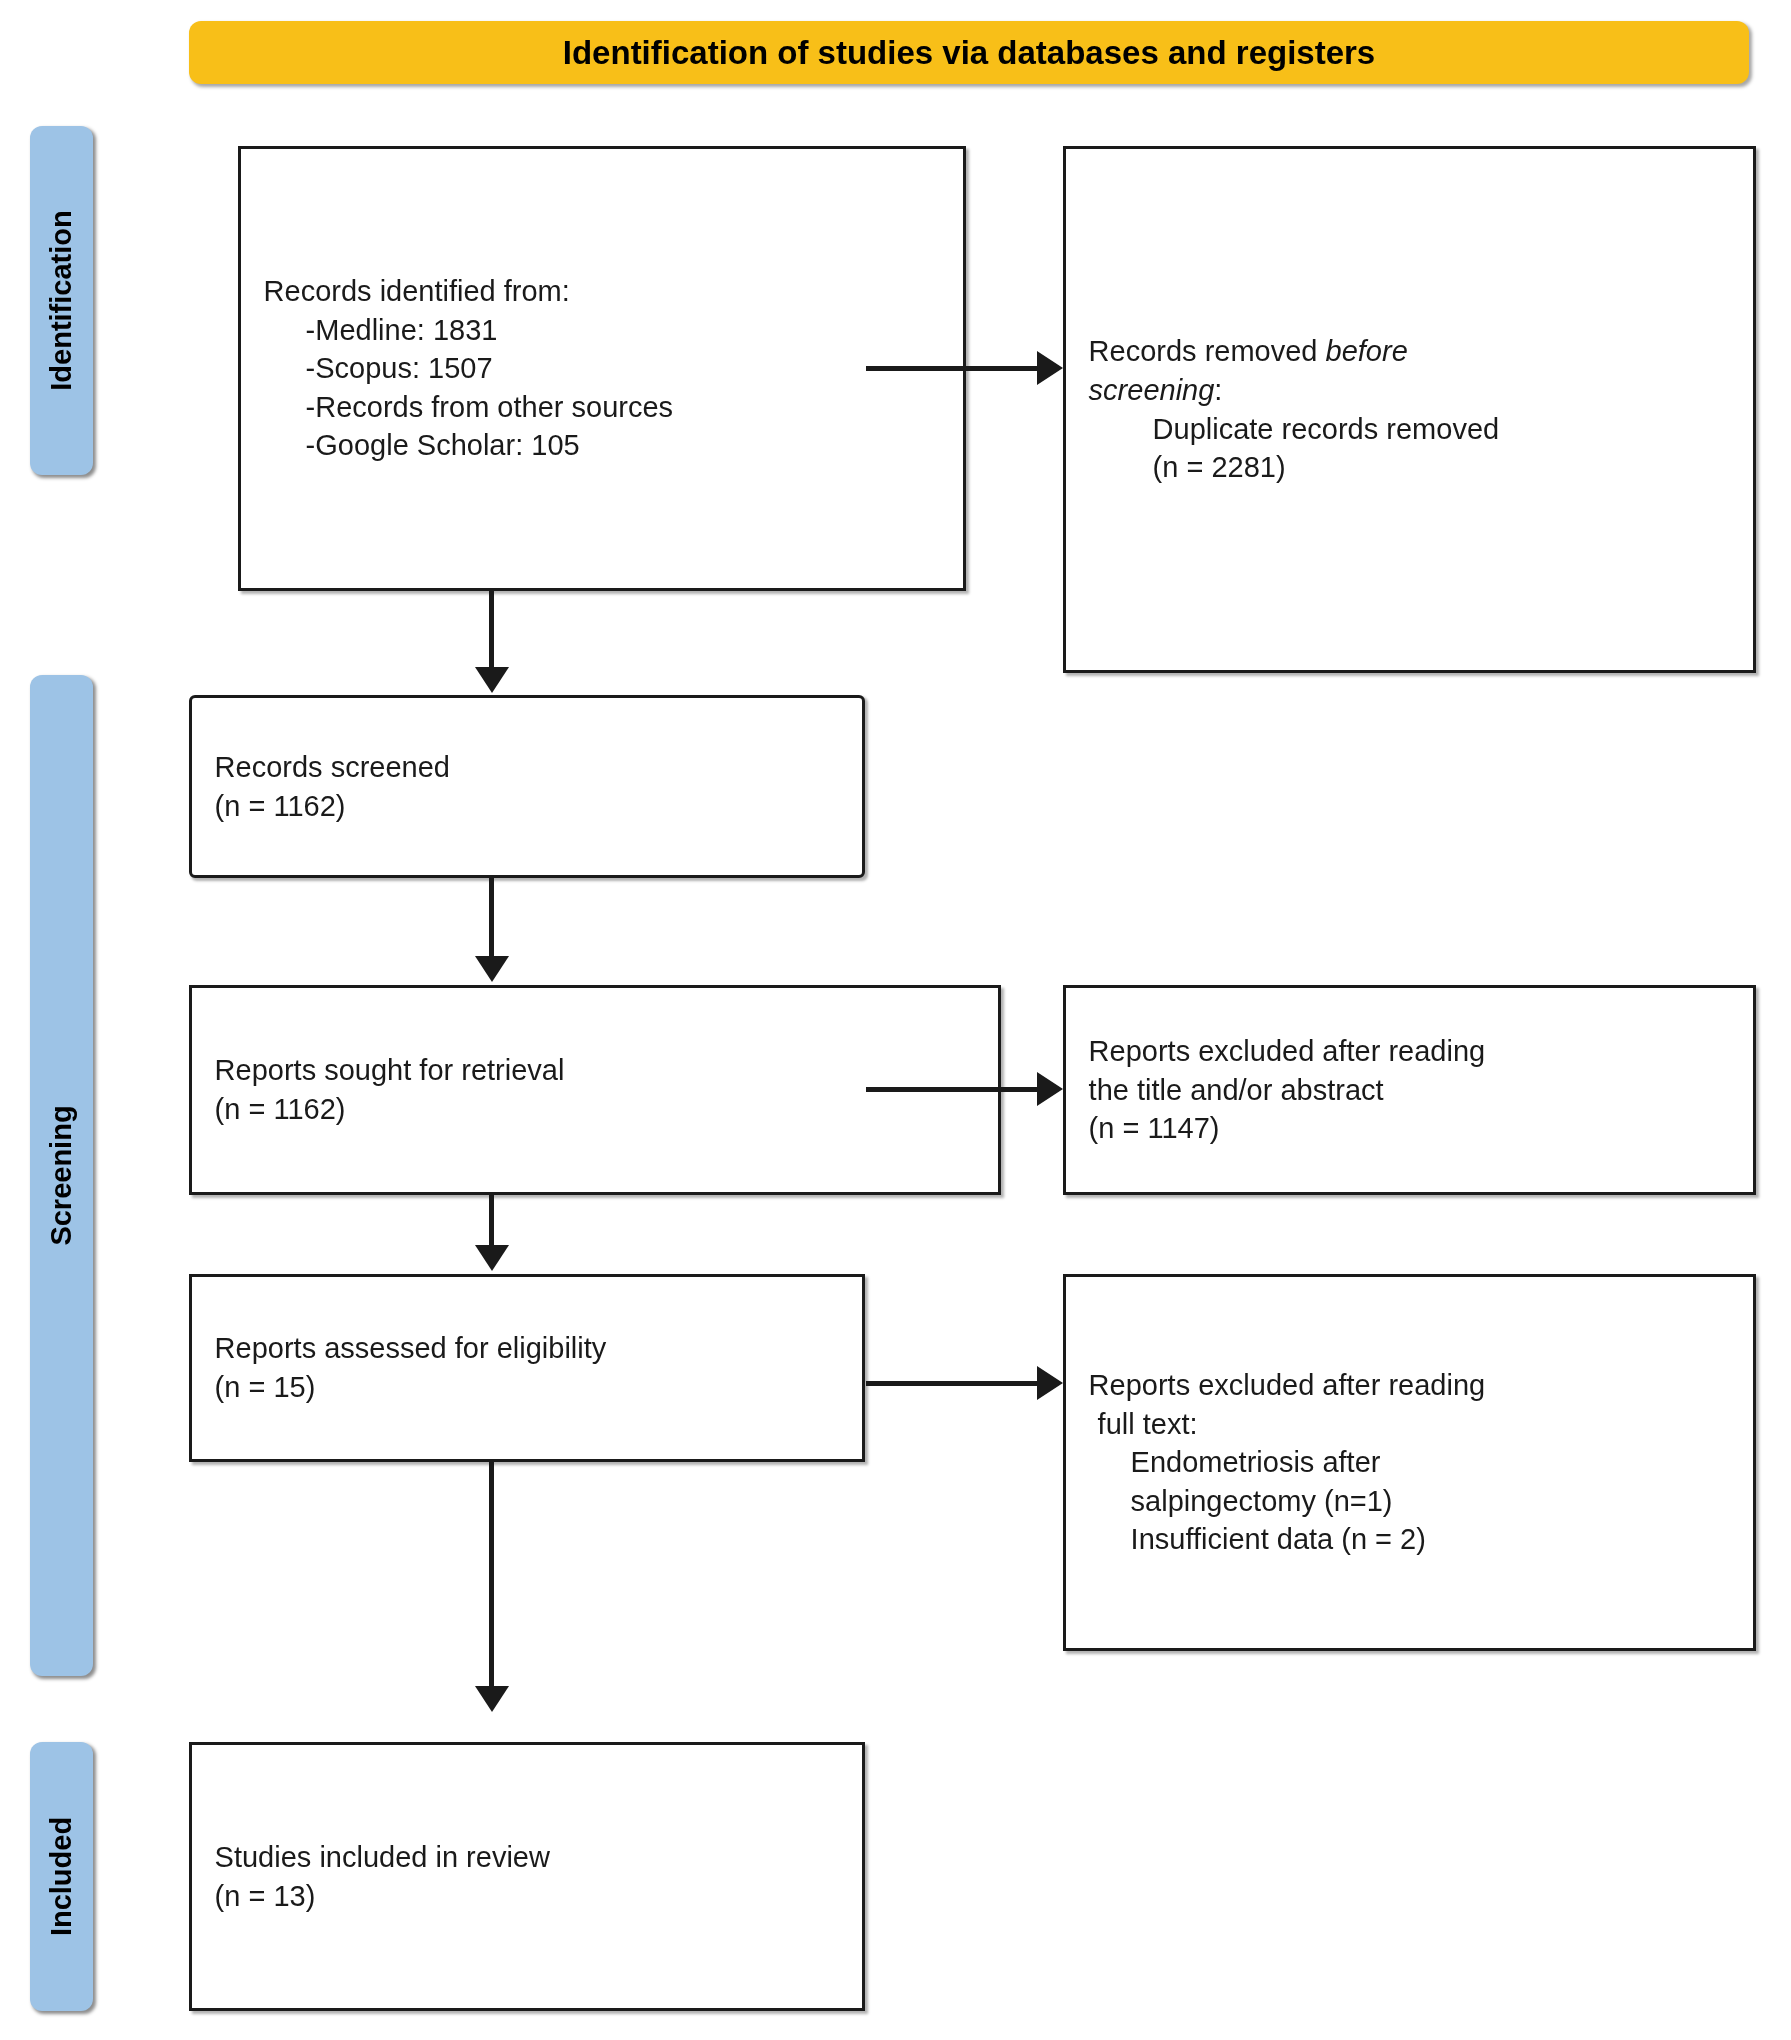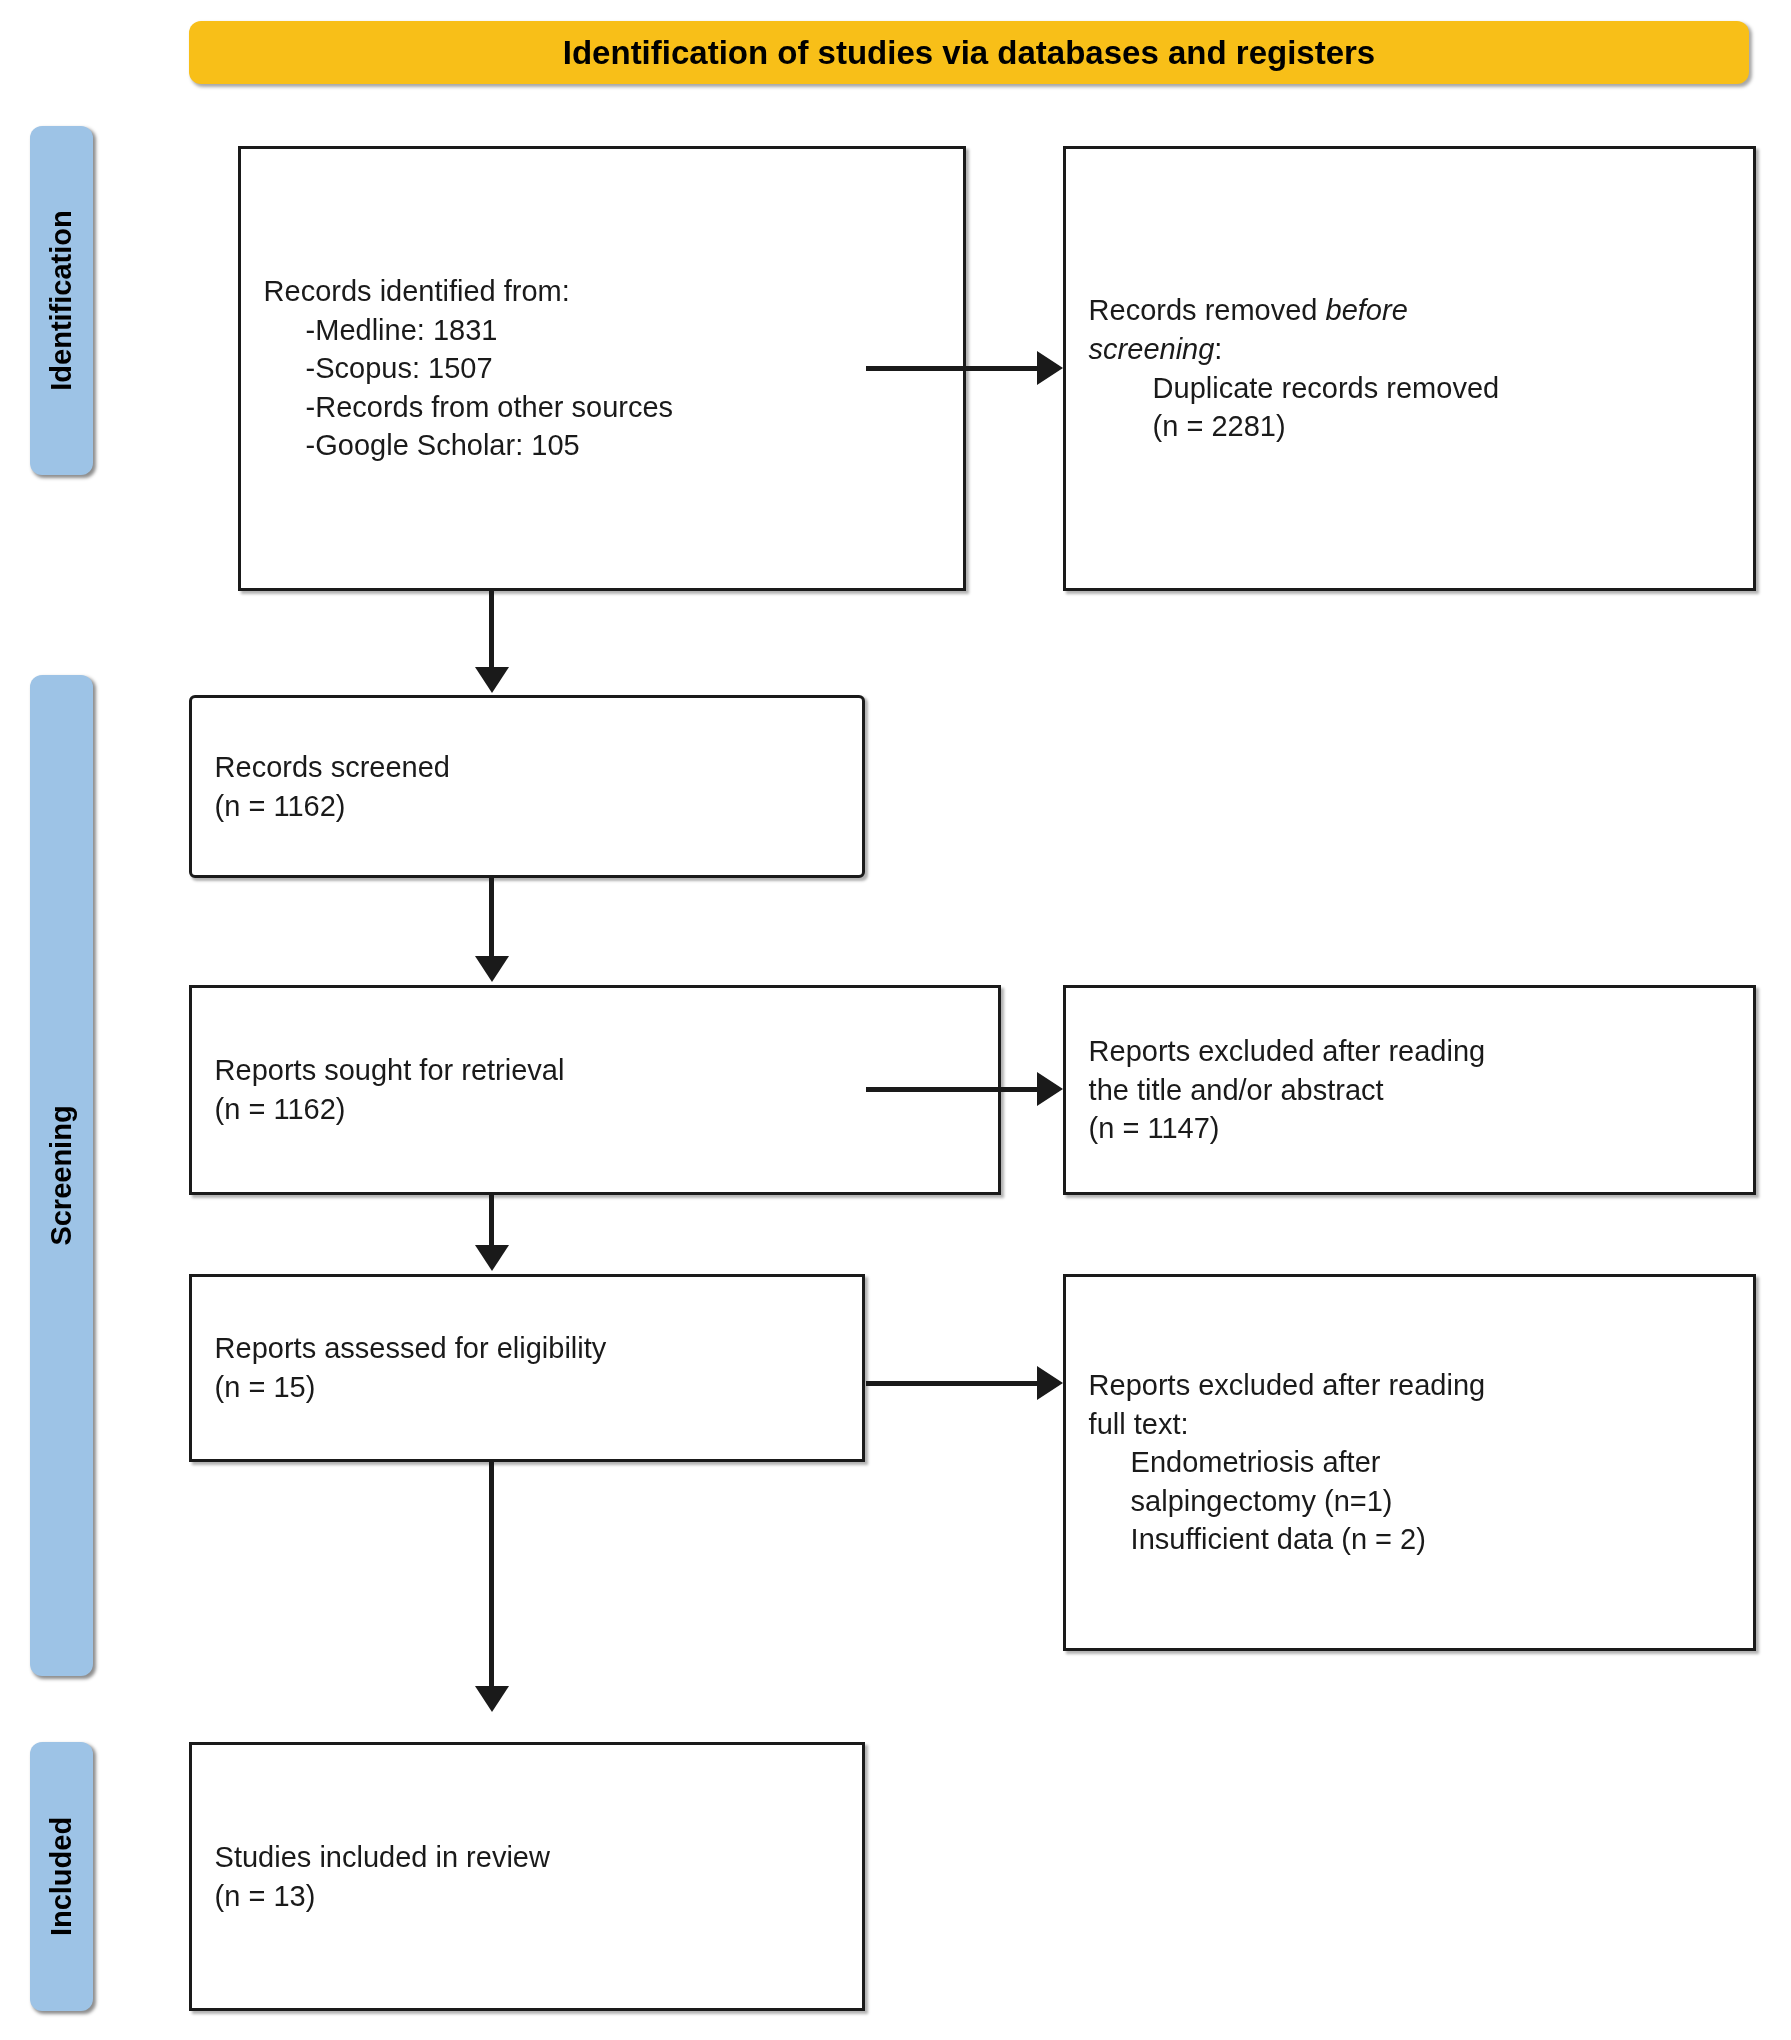--- a/index.html
+++ b/index.html
@@ -85,21 +85,21 @@
   .flow-box em { font-style: italic; }
 
   
   #box-identified     { left: 206px; top: 146px;  width: 728px;  height: 445px; margin-left: 32px; }
   #box-screened       { left: 189px; top: 695px;  width: 676px;  height: 183px; border-radius: 6px; }
   #box-sought         { left: 189px; top: 985px; width: 812px;  height: 210px; }
   #box-assessed       { left: 189px; top: 1274px; width: 676px;  height: 188px; }
   #box-included       { left: 189px; top: 1742px; width: 676px;  height: 269px; }
 
   
-  #box-removed        { left: 1063px; top: 146px;  width: 693px; height: 445px; }
+  #box-removed        { left: 1063px; top: 146px;  width: 693px; height: 527px; }
   #box-excl-title     { left: 1063px; top: 985px; width: 693px; height: 210px; }
   #box-excl-fulltext  { left: 1063px; top: 1274px; width: 693px; height: 377px; }
 
   
   .conn {
     position: absolute;
   }
   .conn .line-v {
     position: absolute;
     left: 0;
@@ -196,21 +196,21 @@
   <div class="flow-box" id="box-assessed">
     <div class="box-text">
       <span style="display:block;">Reports assessed for eligibility</span>
       <span style="display:block;">(n = 15)</span>
     </div>
   </div>
 
   <div class="flow-box" id="box-excl-fulltext">
     <div class="box-text">
       <span style="display:block;">Reports excluded after reading</span>
-      <span style="display:block;">full text:</span>
+      <span style="display:block;margin-left:9px;">full text:</span>
       <span class="indent1">Endometriosis after</span>
       <span class="indent1">salpingectomy (n=1)</span>
       <span class="indent1">Insufficient data (n = 2)</span>
     </div>
   </div>
 
   <div class="flow-box" id="box-included">
     <div class="box-text">
       <span style="display:block;">Studies included in review</span>
       <span style="display:block;">(n = 13)</span>

